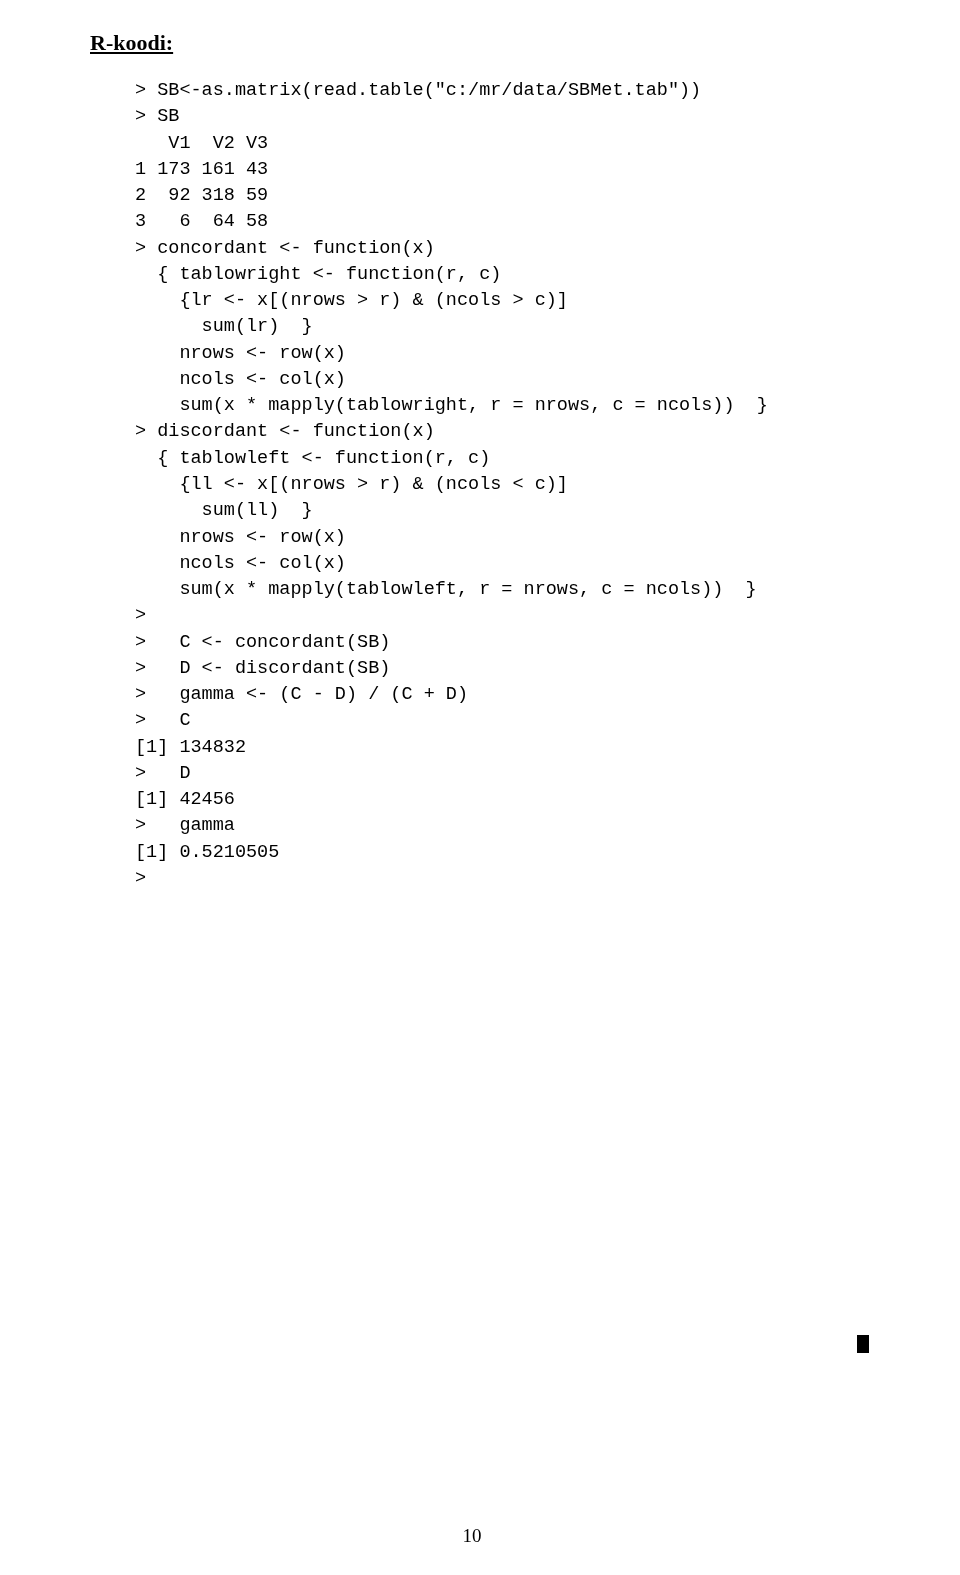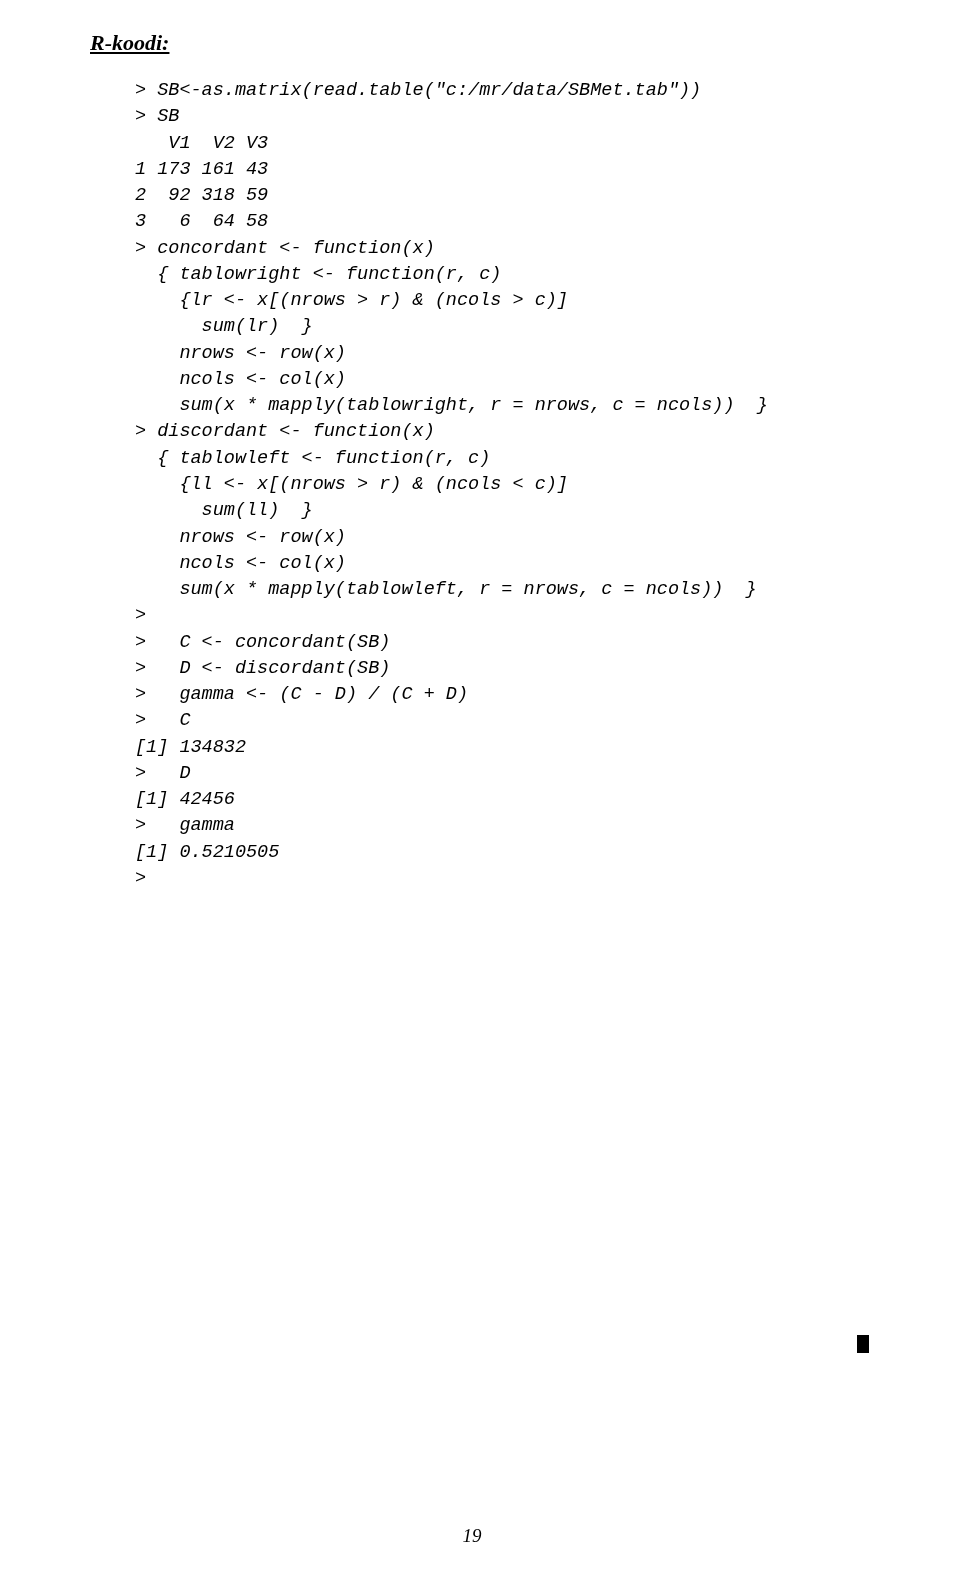--- a/index.html
+++ b/index.html
@@ -9,21 +9,20 @@
     background: #fff;
     color: #000;
     font-family: "Times New Roman", Times, serif;
   }
   .page {
     width: 944px;
     min-height: 1575px;
     box-sizing: border-box;
     padding: 30px 52px 40px 90px;
     position: relative;
-    font-style: italic;
   }
   .section-heading {
     font-size: 22px;
     font-weight: bold;
     text-decoration: underline;
     margin: 0 0 22px 0;
   }
   .code-block {
     font-family: "Courier New", Courier, monospace;
     font-size: 18.5px;
@@ -79,14 +78,14 @@
 &gt;   D &lt;- discordant(SB)
 &gt;   gamma &lt;- (C - D) / (C + D)
 &gt;   C
 [1] 134832
 &gt;   D
 [1] 42456
 &gt;   gamma
 [1] 0.5210505
 &gt;</div>
   <div class="end-marker"></div>
-  <div class="page-number">19</div>
+  <div class="page-number">10</div>
 </div>
 
 </body></html>

